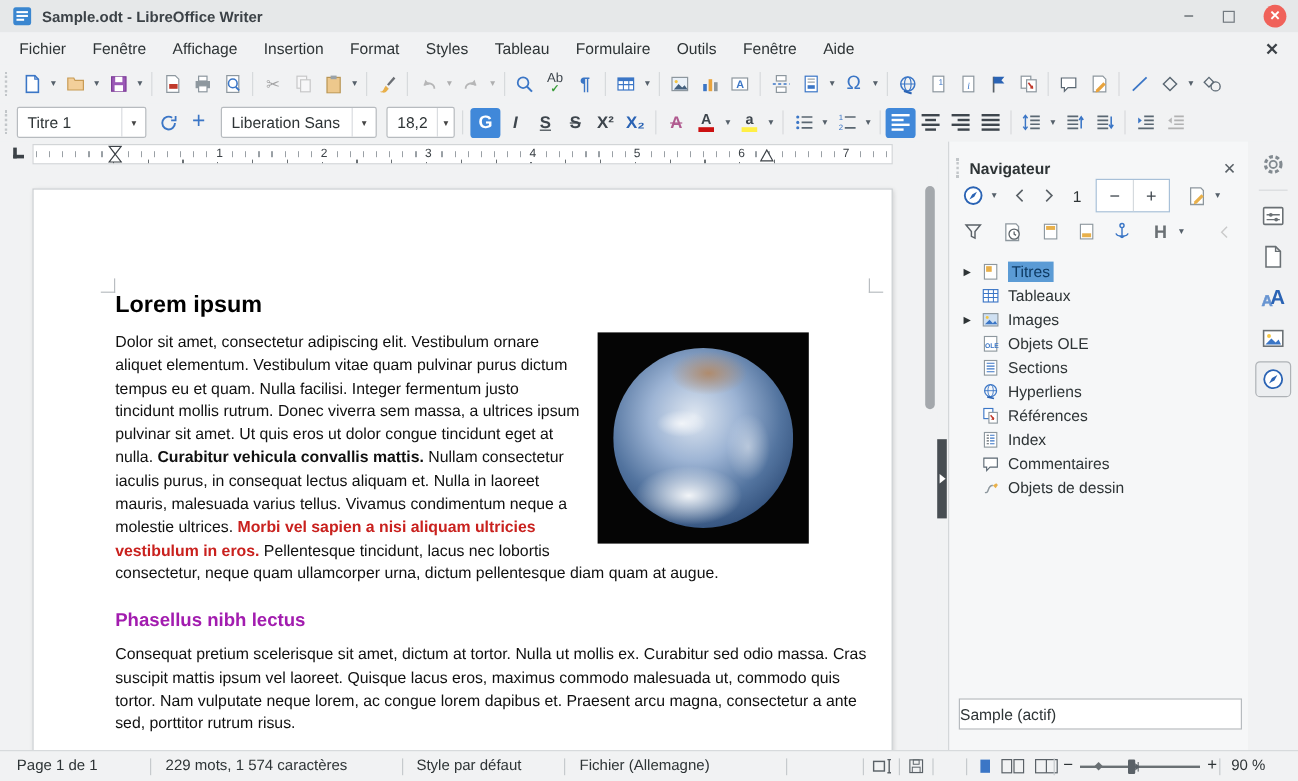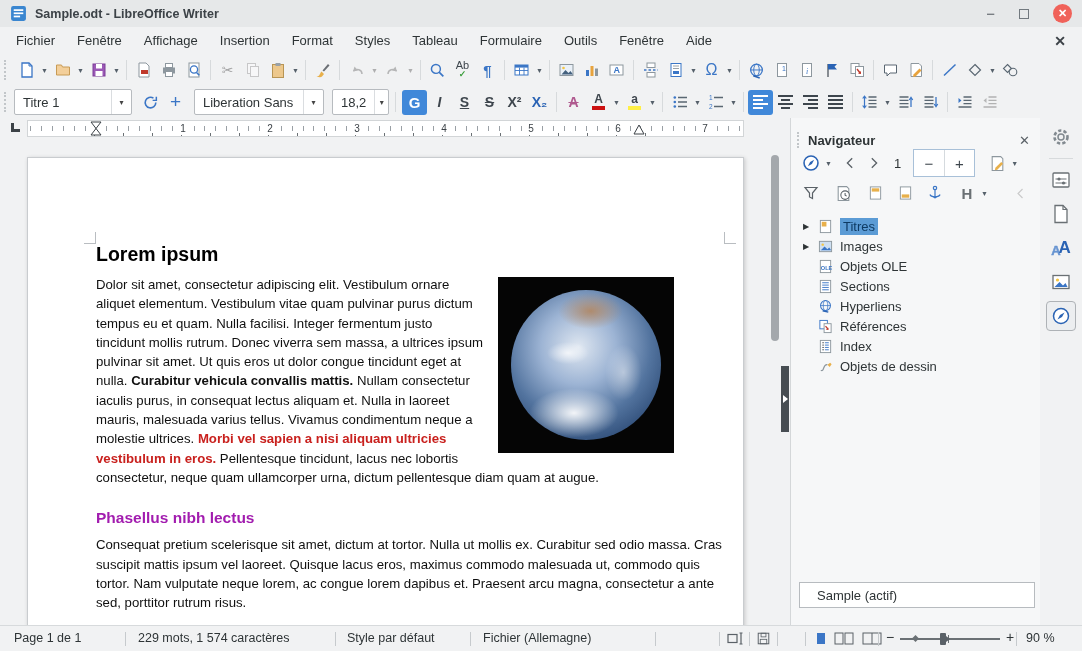--- a/index.html
+++ b/index.html
@@ -91,21 +91,21 @@
 .spin{display:flex;width:62px;height:28px;background:#fff;border:1px solid #a8c0d8;margin-left:4px}
 .spin div{flex:1;display:flex;align-items:center;justify-content:center;font-size:15px;color:#3e464d}
 .spin div:first-child{border-right:1px solid #d5dade}
 .hlabel{font-size:15px;color:#6a7074;font-weight:bold}
 .tree{margin-top:8px}
 .trow{display:flex;align-items:center;height:20px;padding-left:12px}
 .exp{width:14px;font-size:8px;color:#2e3436;flex:none}
 .ticon{width:16px;height:16px;margin-right:7px;flex:none;display:flex;align-items:center;justify-content:center}
 .tlabel{white-space:nowrap}
 .sel .tlabel{background:#5b9bd5;color:#0e3a63;padding:1px 3px}
-.navfile{position:absolute;left:8px;top:464px;width:236px;height:26px;background:#fff;border:1px solid #b7bbbf;display:flex;align-items:center;padding-left:17px;font-size:13px}
+.navfile{position:absolute;left:8px;top:464px;width:236px;height:26px;background:#fff;border:1px solid #b7bbbf;display:flex;align-items:center;padding-left:0;font-size:13px}
 
 .tabstrip{position:absolute;left:1040px;top:118px;width:42px;height:507px;background:#f1f2f3;display:flex;flex-direction:column;align-items:center}
 .tab{width:30px;height:30px;display:flex;align-items:center;justify-content:center;margin-top:4px}
 .tab.active{border:1px solid #aeb2b6;border-radius:4px;background:#eceef0}
 .tab-sep{width:24px;height:1px;background:#d7dadc;margin:6px 0 2px}
 .stylesAA{display:flex;align-items:flex-end;font-weight:bold}
 .stylesAA .a1{font-size:13px;color:#3b76c6;-webkit-text-stroke:.5px #3b76c6;opacity:.75}
 .stylesAA .a2{font-size:17px;color:#2a63b4;margin-left:-2px}
 
 .statusbar{position:absolute;left:0;right:0;top:625px;height:26px;background:#f1f2f3;border-top:1px solid #d7dadc;font-size:12.5px;color:#2e3436}
@@ -362,21 +362,21 @@
     <span class="tbi">
         <svg width="17" height="16" viewBox="0 0 16 16">
           <path d="M5 2.5l4 4-4 4-4-4z" fill="none" stroke="#5a6772" stroke-width="1.1"></path>
           <circle cx="10.5" cy="10" r="3.8" fill="none" stroke="#5a6772" stroke-width="1.1"></circle>
         </svg>
       </span>
   </div>
 
   <div class="tb" id="tb2">
     <span class="grip"></span>
-    <span class="combo" style="width:118px">
+    <span class="combo" style="width:108px">
         <span class="val" style="flex:1">Titre 1</span>
         <span class="cbtn">▾</span>
       </span>
     <span class="tbi" style="margin-left:6px">
         <svg width="17" height="17" viewBox="0 0 16 16">
           <path d="M13 8a5 5 0 1 1-2.2-4.1" fill="none" stroke="#3b76c6" stroke-width="1.5"></path>
           <path d="M13.5 2.5v3.5H10" fill="none" stroke="#3b76c6" stroke-width="1.4"></path>
         </svg>
       </span>
     <span class="tbi">
@@ -616,20 +616,30 @@
           <span class="exp">▶</span>
           <span class="ticon">
             <svg width="15" height="15" viewBox="0 0 16 16">
               <rect x="2.5" y="1.5" width="11" height="13" fill="#fff" stroke="#8d979e"></rect>
               <rect x="4" y="3" width="5" height="5" fill="#e8b04b"></rect>
             </svg>
           </span>
           <span class="tlabel">Titres</span>
         </div>
       <div class="trow">
+          <span class="exp"></span>
+          <span class="ticon">
+            <svg width="15" height="15" viewBox="0 0 16 16">
+              <rect x="1.5" y="2.5" width="13" height="11" fill="#fff" stroke="#3b76c6"></rect>
+              <path d="M1.5 6h13M1.5 9.5h13M6 2.5v11M10.5 2.5v11" stroke="#3b76c6" stroke-width=".9"></path>
+            </svg>
+          </span>
+          <span class="tlabel">Tableaux</span>
+        </div>
+      <div class="trow">
           <span class="exp">▶</span>
           <span class="ticon">
             <svg width="15" height="15" viewBox="0 0 16 16">
               <rect x="1.5" y="2.5" width="13" height="11" fill="#cfe0f2" stroke="#8d979e"></rect>
               <circle cx="5" cy="6" r="1.3" fill="#f4c542"></circle>
               <path d="M3 12l4-4 3 3 2-2 2 3z" fill="#3b76c6"></path>
             </svg>
           </span>
           <span class="tlabel">Images</span>
         </div>
@@ -680,20 +690,29 @@
       <div class="trow">
           <span class="exp"></span>
           <span class="ticon">
             <svg width="15" height="15" viewBox="0 0 16 16">
               <rect x="2.5" y="1.5" width="11" height="13" fill="#fff" stroke="#8d979e"></rect>
               <path d="M4.5 4h2M4.5 6.5h2M4.5 9h2M4.5 11.5h2" stroke="#5a6167" stroke-width="1"></path>
               <path d="M7.5 4h4M7.5 6.5h4M7.5 9h4M7.5 11.5h4" stroke="#3b76c6" stroke-width="1"></path>
             </svg>
           </span>
           <span class="tlabel">Index</span>
+        </div>
+      <div class="trow">
+          <span class="exp"></span>
+          <span class="ticon">
+            <svg width="15" height="15" viewBox="0 0 16 16">
+              <path d="M2 3h12v8H7.5l-3 3v-3H2z" fill="#fff" stroke="#5a6772"></path>
+            </svg>
+          </span>
+          <span class="tlabel">Commentaires</span>
         </div>
       <div class="trow">
           <span class="exp"></span>
           <span class="ticon">
             <svg width="15" height="15" viewBox="0 0 16 16">
               <path d="M3 12c4 2 2-7 7-6" fill="none" stroke="#8d979e" stroke-width="1.3"></path>
               <path d="M10 6l3-2 1.5 1.5-2 3z" fill="#e8b04b"></path>
             </svg>
           </span>
           <span class="tlabel">Objets de dessin</span>

